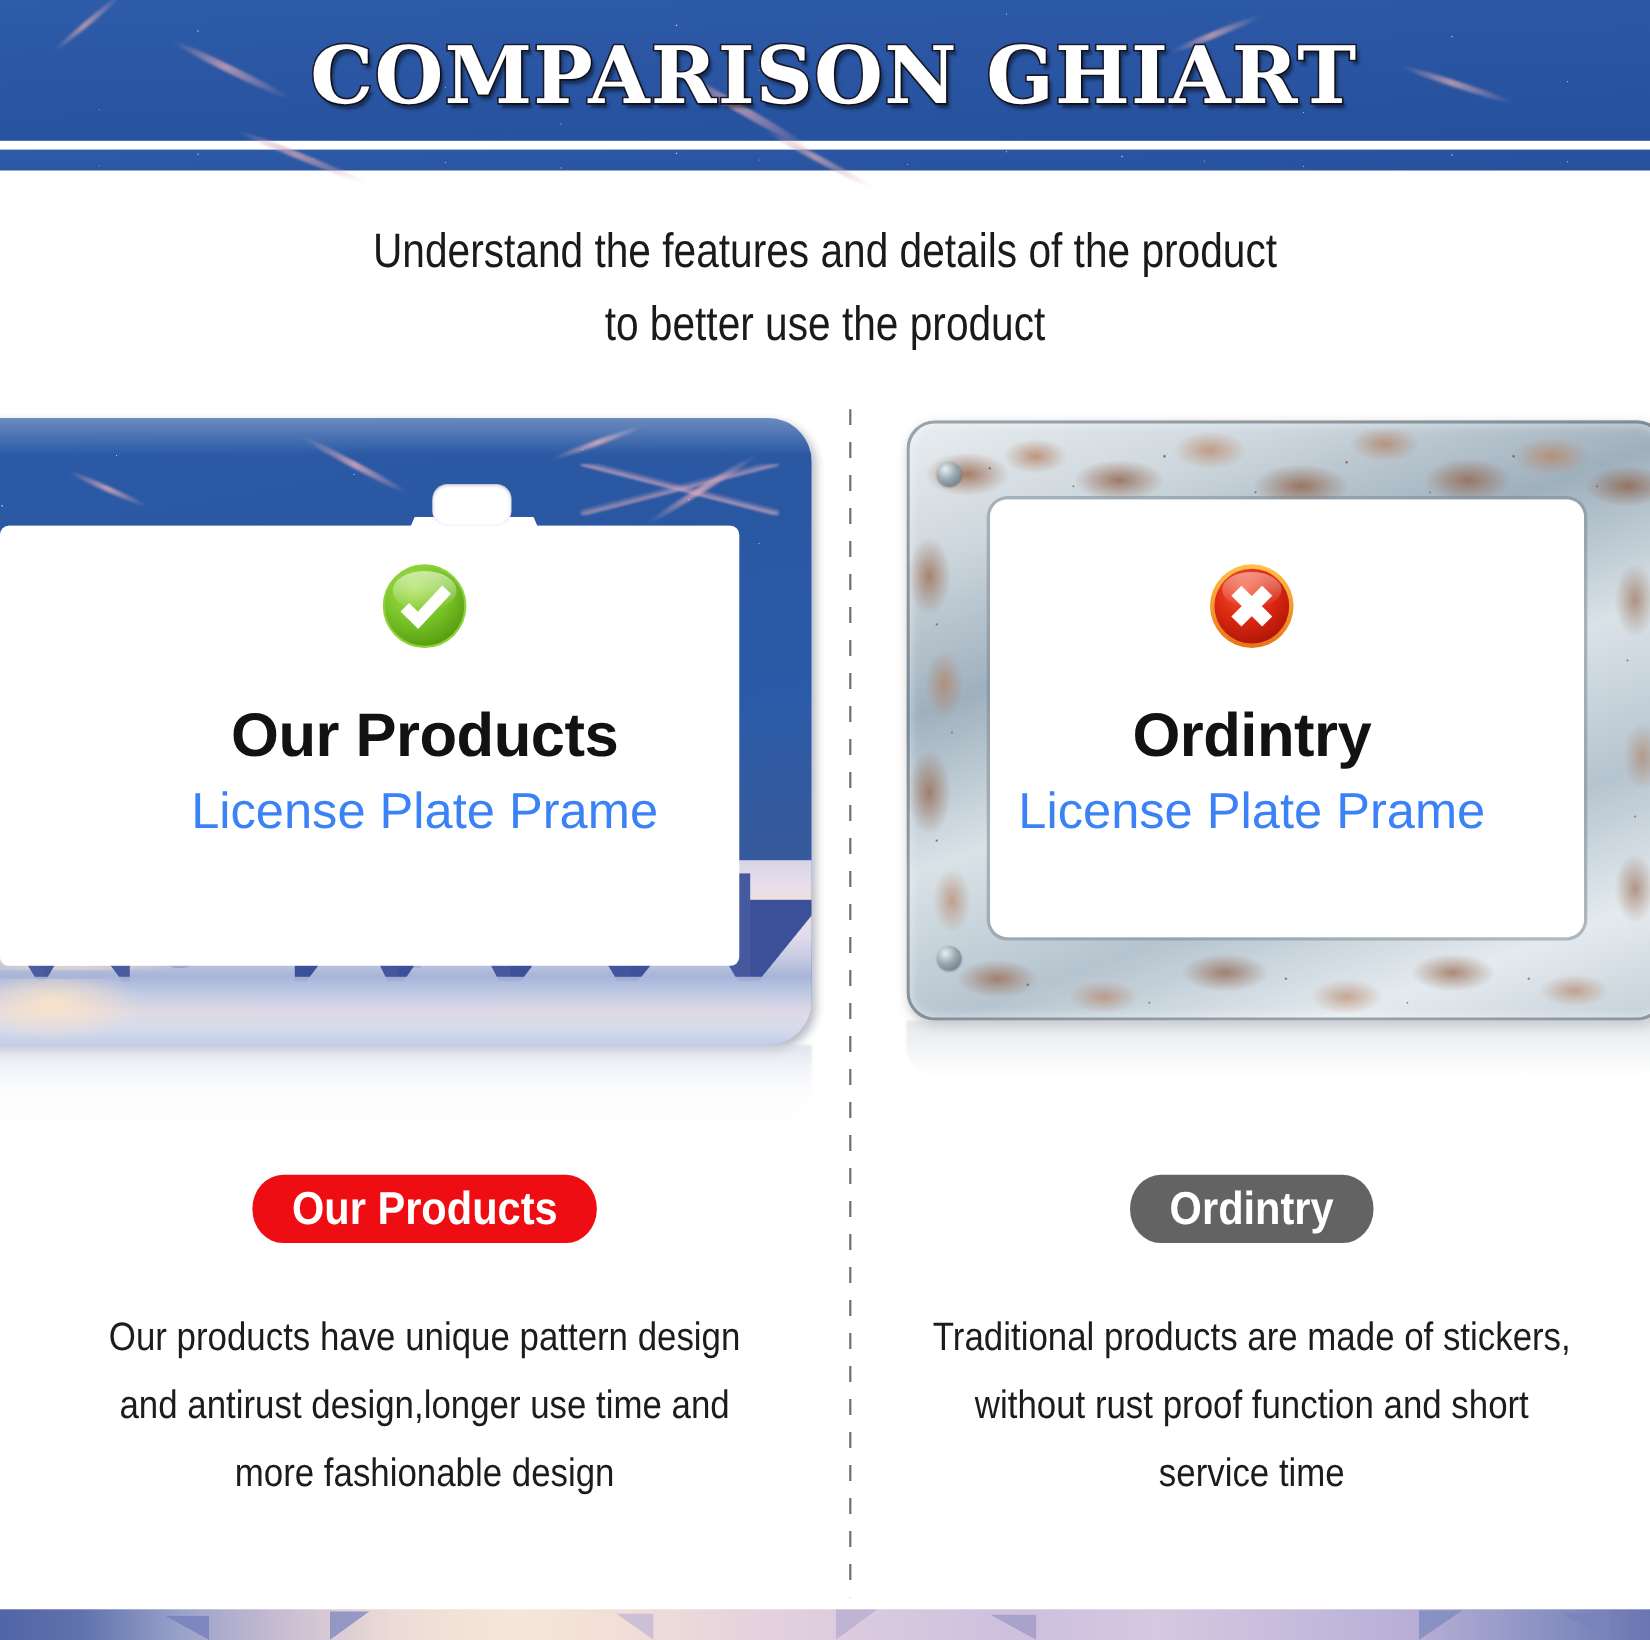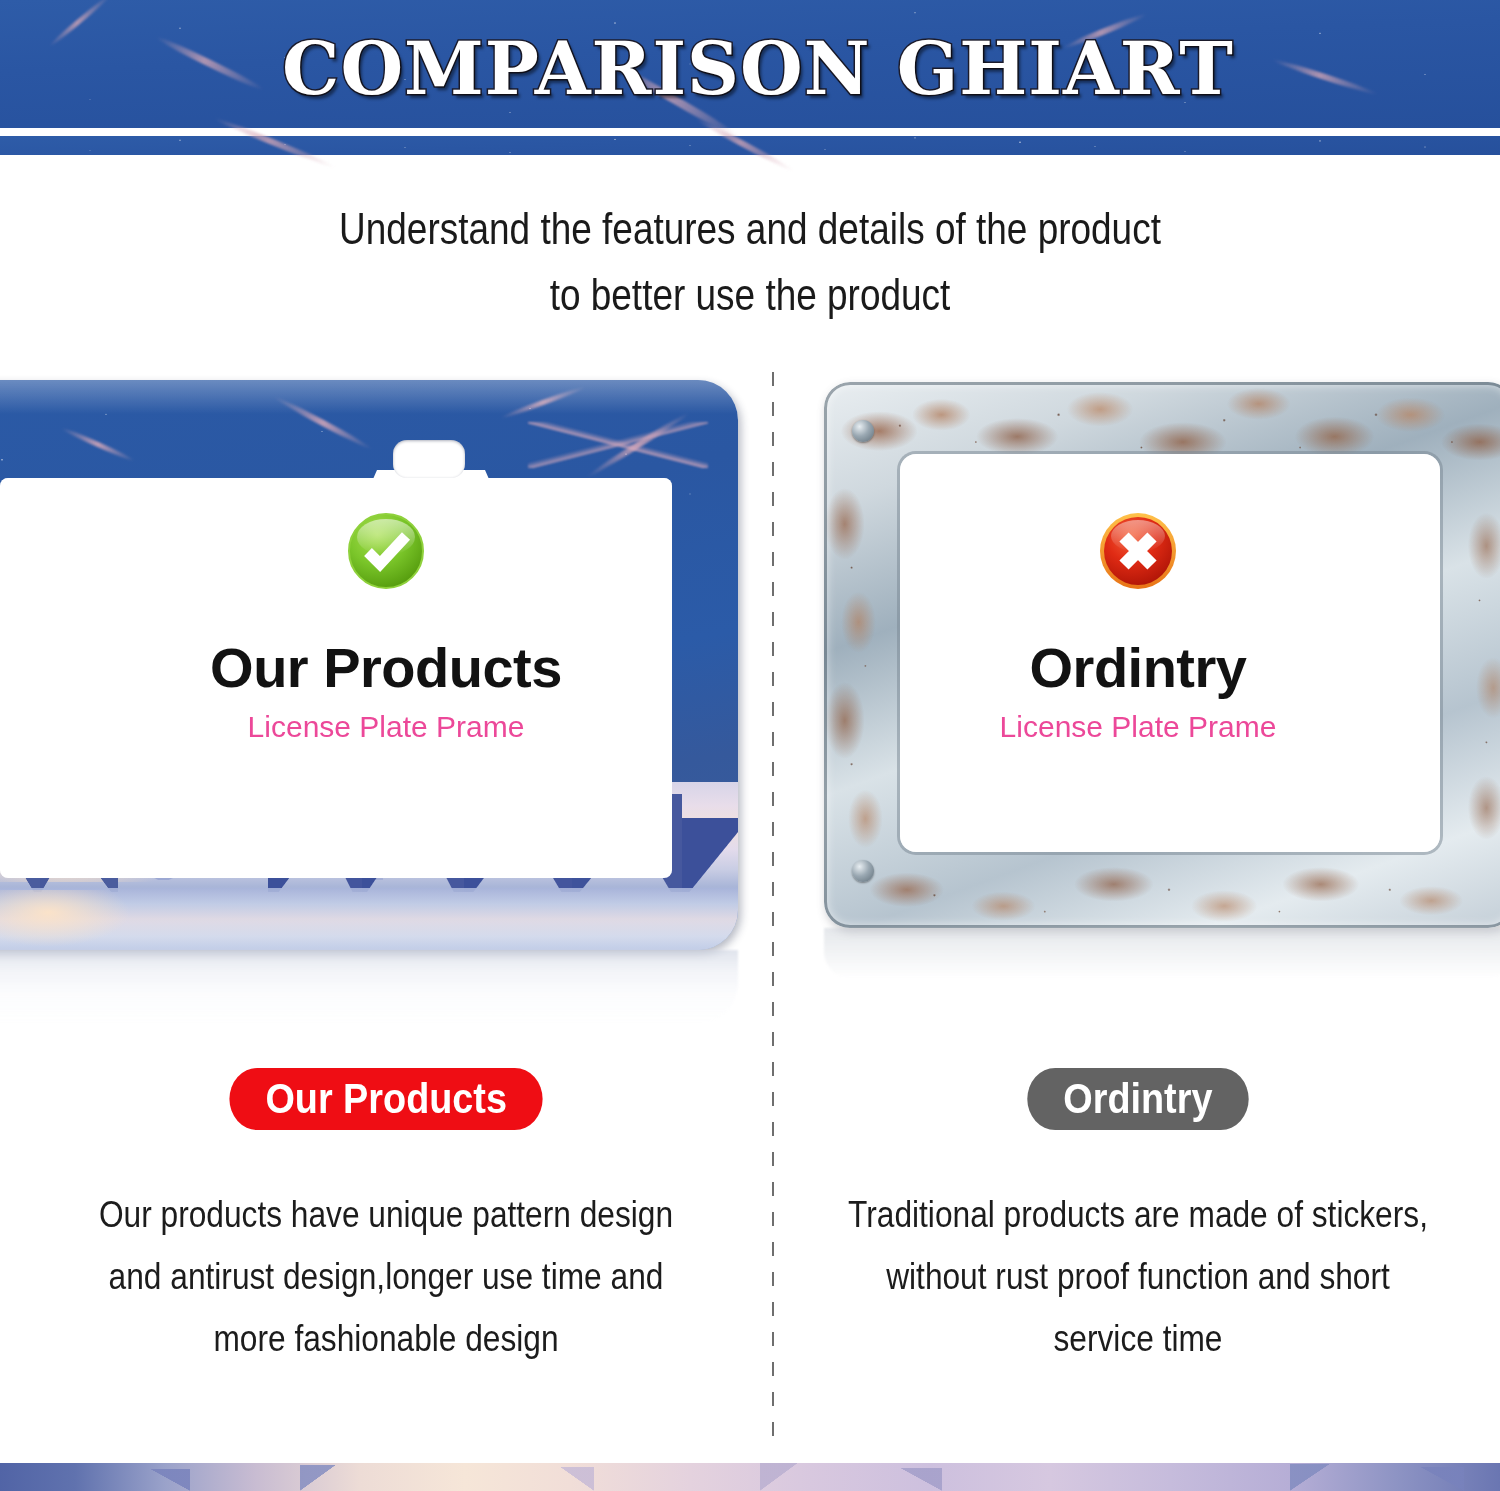--- a/index.html
+++ b/index.html
@@ -325,21 +325,21 @@
   .badge svg { display:block; width:80px; height:80px; }
 
   .prod-title {
     margin-top:44px;
     font-size:56px; font-weight:700; color:#121212;
     font-family:"Liberation Sans", sans-serif;
     letter-spacing:-.5px;
   }
   .prod-sub {
     margin-top:10px;
-    font-size:30px; font-weight:400; color:#ec4899;
+    font-size:46px; font-weight:400; color:#3b82f6;
     font-family:"Liberation Sans", sans-serif;
   }
 
   
   .pill-row {
     position:absolute; left:0; top:712px; width:100%;
     display:flex; justify-content:center;
   }
   .pill {
     display:inline-flex; align-items:center; justify-content:center;

